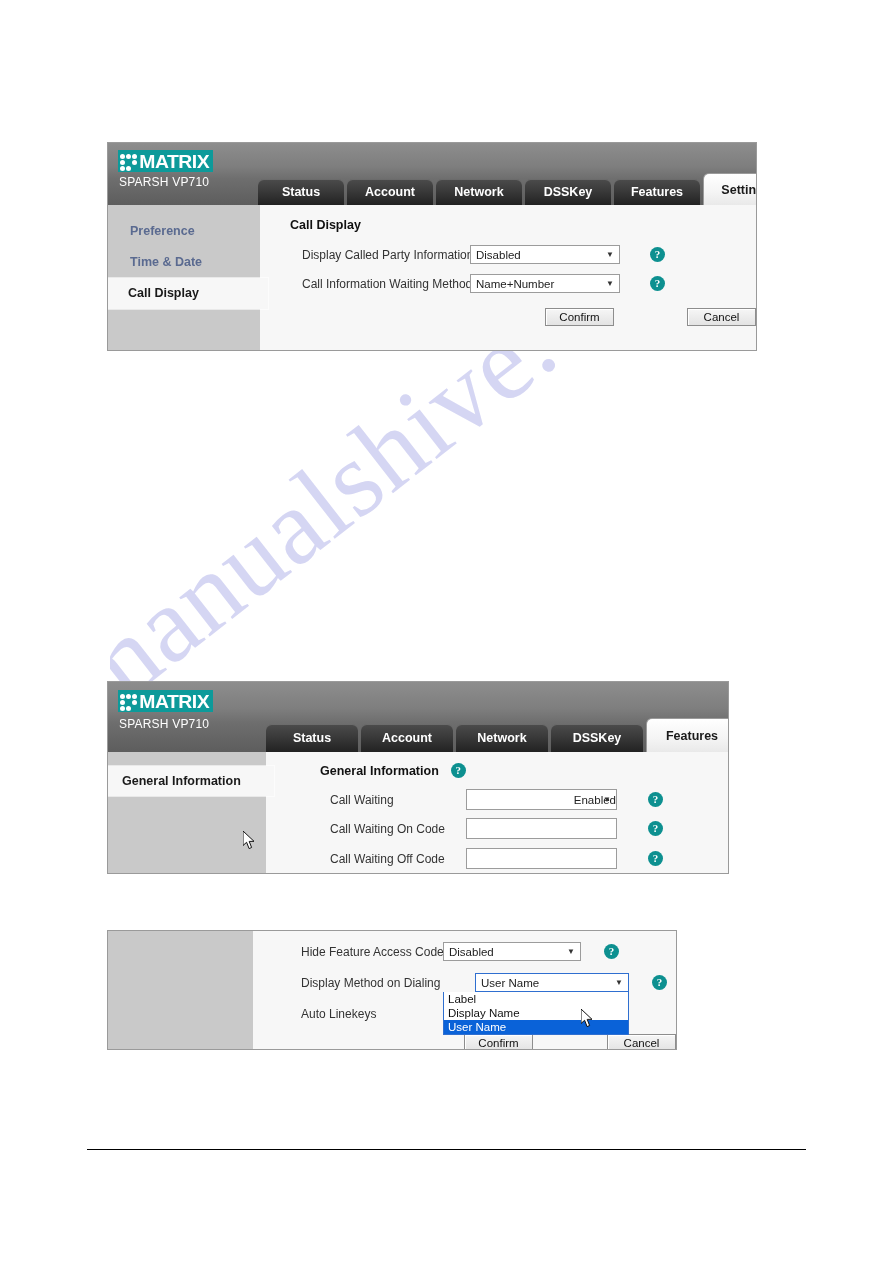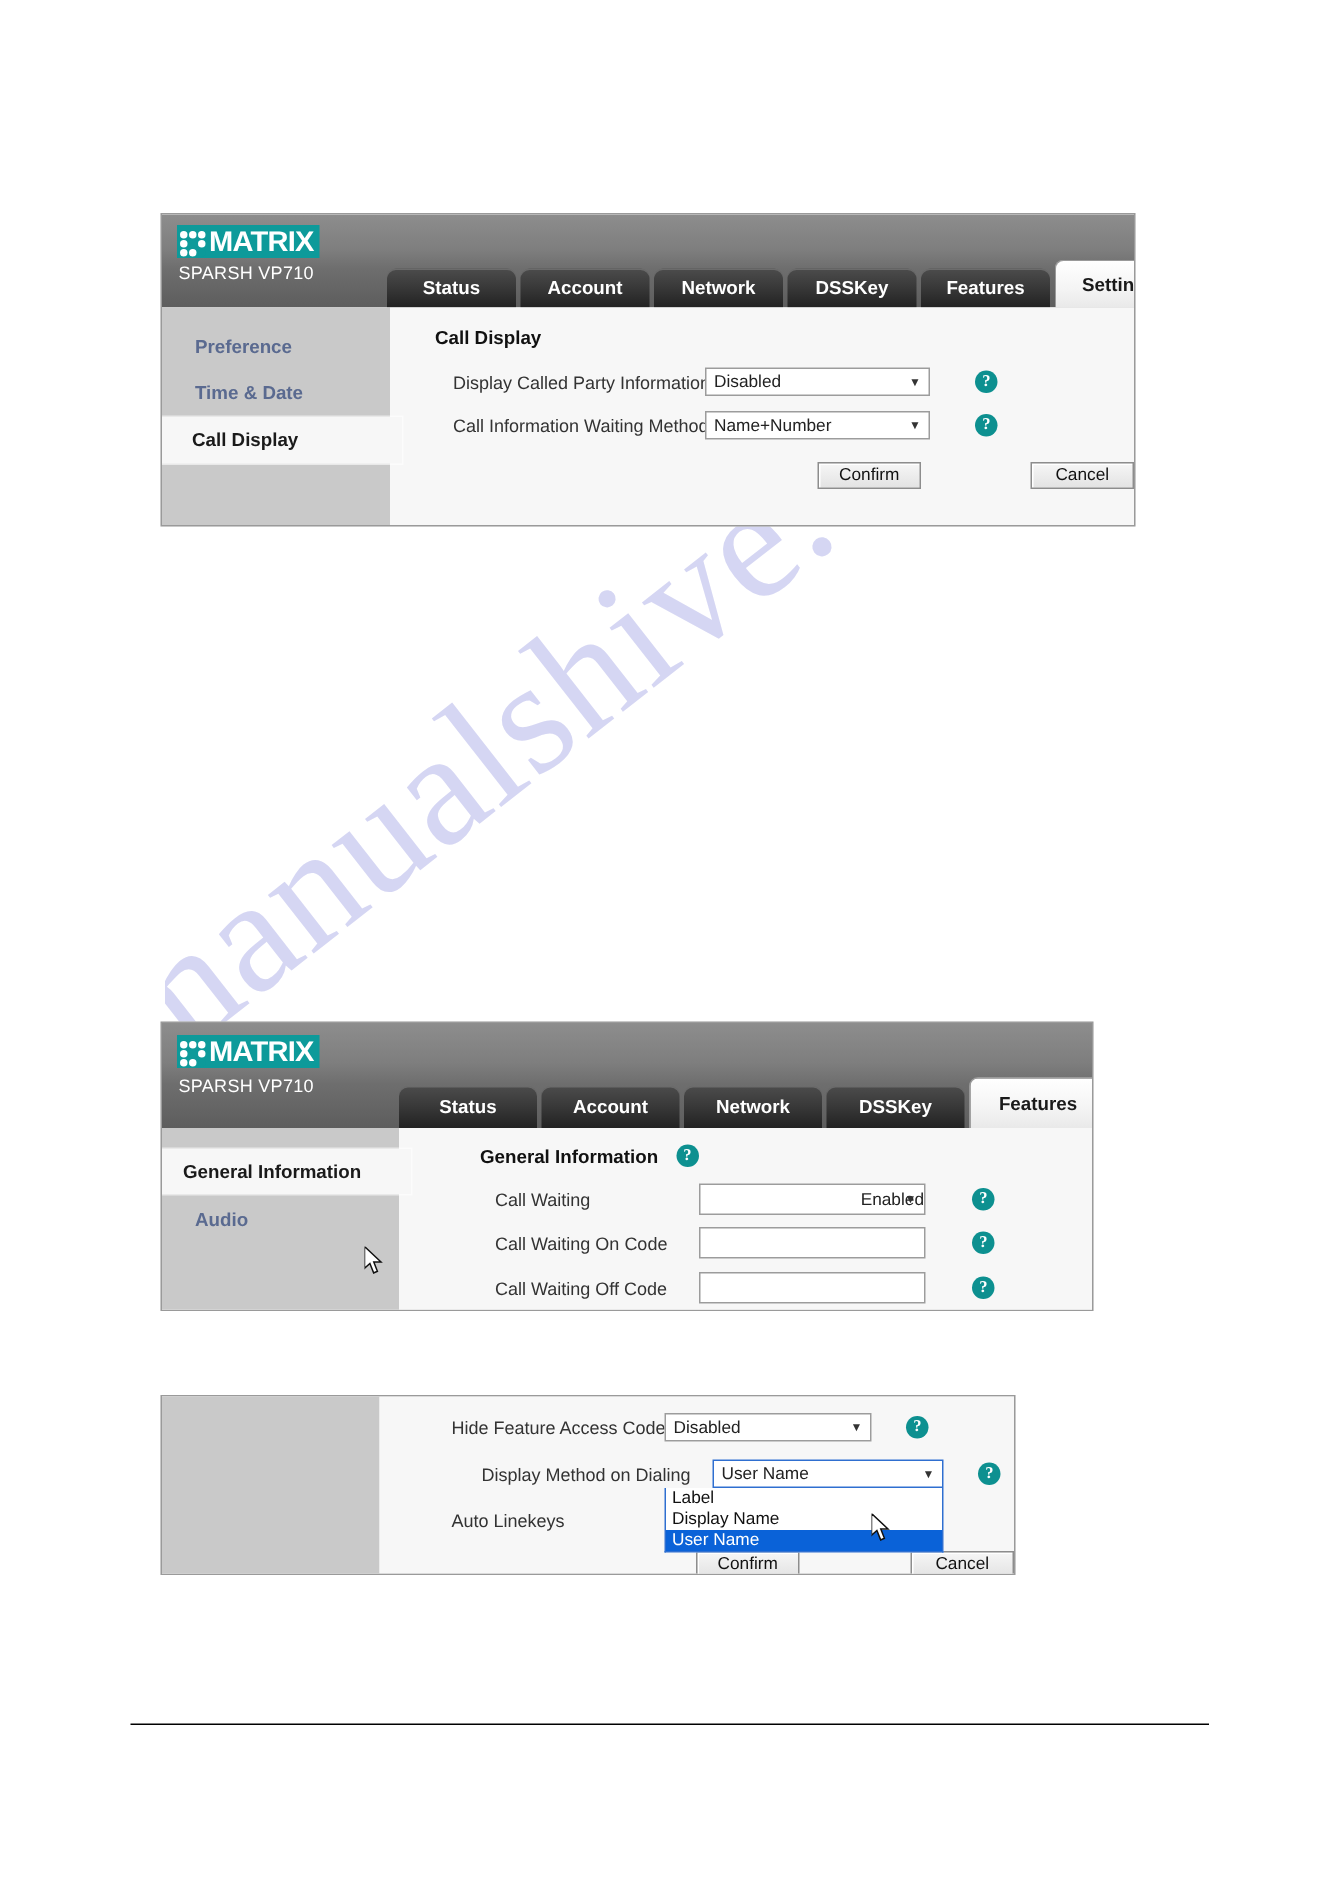--- a/index.html
+++ b/index.html
@@ -403,21 +403,20 @@
       <div class="tab" style="width:92px;height:28px;line-height:28px;">Account</div>
       <div class="tab" style="width:92px;height:28px;line-height:28px;">Network</div>
       <div class="tab" style="width:92px;height:28px;line-height:28px;">DSSKey</div>
       <div class="tab active" style="width:92px;height:34px;line-height:34px;">Features</div>
     </div>
   </div>
 
   <div class="body" style="height:123px;">
     <div class="sidebar" style="width:158px;padding-top:14px;">
       <div class="side-item active" style="height:30px;line-height:30px;width:166px;padding-left:14px;">General Information</div>
-      <div class="side-item" style="height:34px;line-height:34px;">Audio</div>
     </div>
 
     <div class="content" style="padding-top:8px;">
       <div class="section-title" style="margin-left:54px;margin-bottom:9px;">
         <span>General Information</span>
         <span class="help">?</span>
       </div>
 
       <div class="row">
         <div class="label" style="width:200px;padding-left:64px;">Call Waiting</div>
@@ -464,21 +463,21 @@
         <div class="field" style="width:138px;">
           <div class="select">
             <span>Disabled</span>
             <span class="arrow">▼</span>
           </div>
         </div>
         <div class="help" style="margin-left:23px;">?</div>
       </div>
 
       <div class="row" style="margin-bottom:6px;">
-        <div class="label" style="width:190px;padding-left:68px;">Display Method on Dialing</div>
+        <div class="label" style="width:190px;padding-left:48px;">Display Method on Dialing</div>
         <div class="field" style="width:154px;padding-left:32px;">
           <div class="select open">
             <span>User Name</span>
             <span class="arrow">▼</span>
           </div>
           <div class="dd-list">
             <div>Label</div>
             <div>Display Name</div>
             <div class="sel">User Name</div>
           </div>

